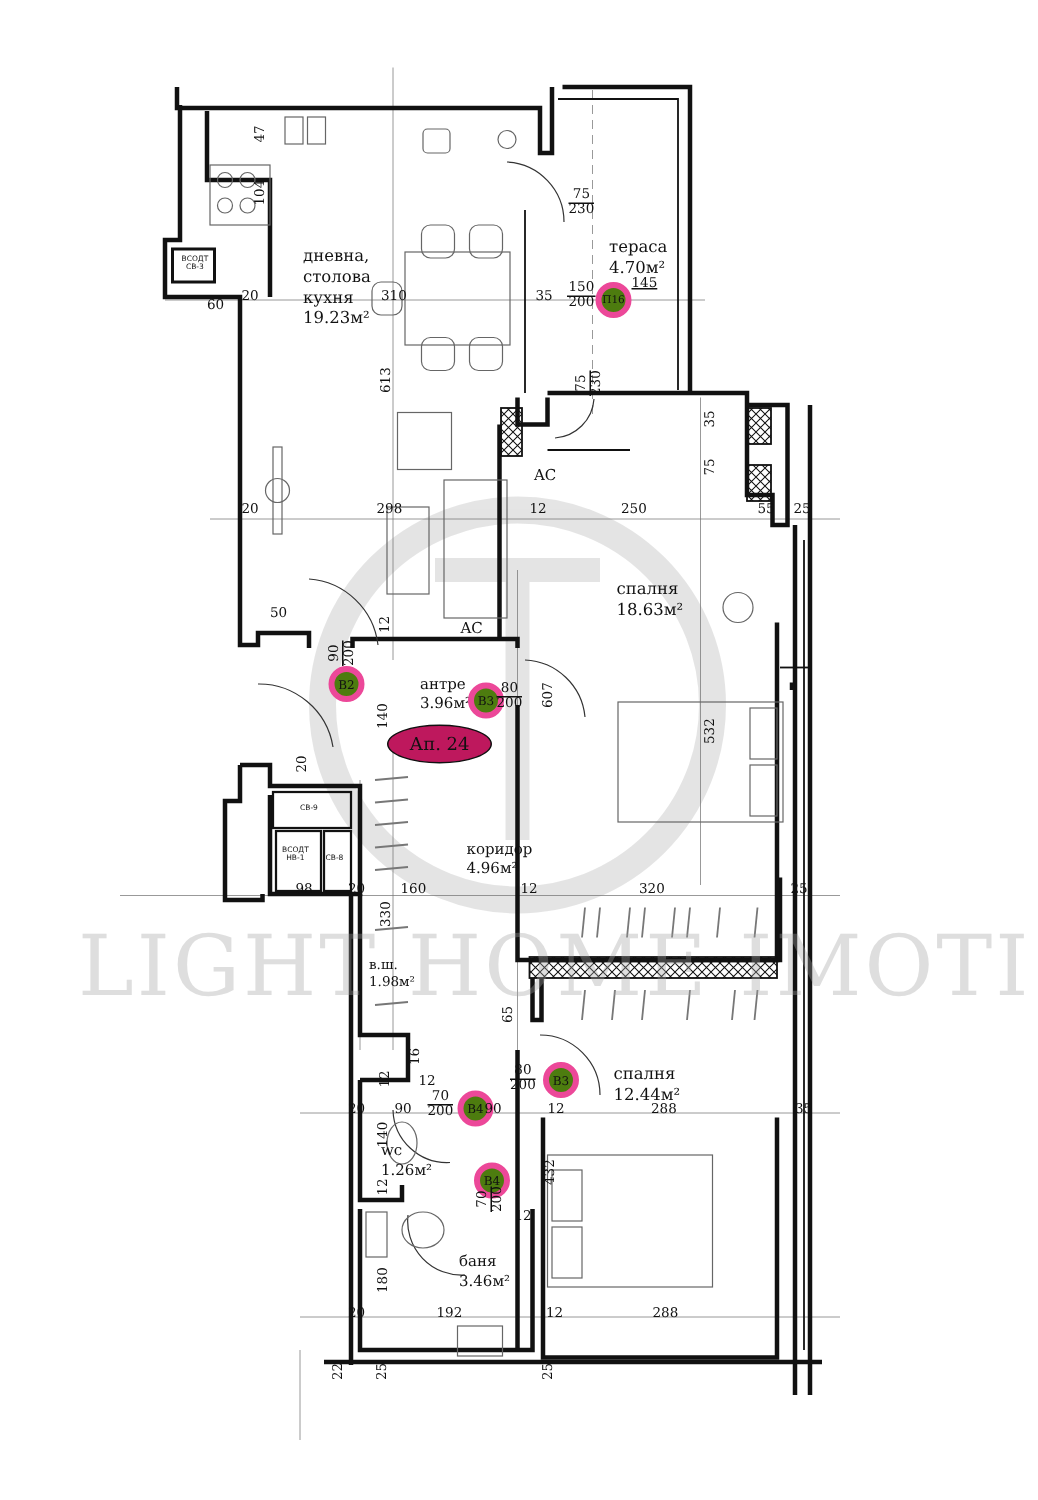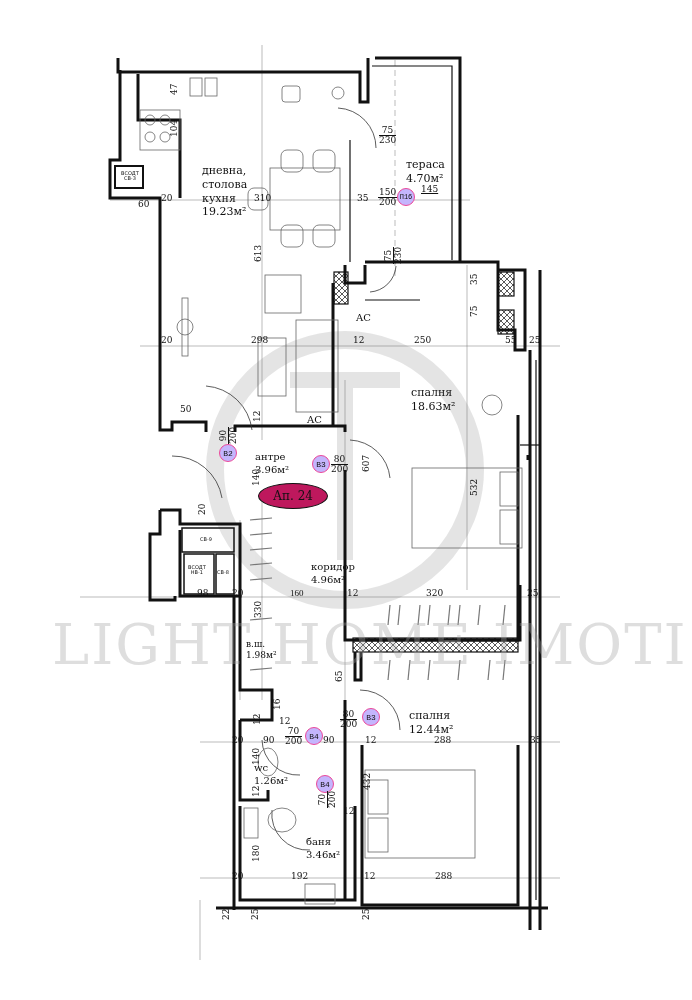--- a/index.html
+++ b/index.html
@@ -6,21 +6,21 @@
   body { width:692px; height:1000px; position:relative; overflow:hidden; font-family:"DejaVu Serif", serif; color:#111; }
   #plan { position:absolute; left:0; top:0; width:692px; height:1000px; }
   .lbl { position:absolute; font-family:"DejaVu Serif", serif; color:#111; white-space:nowrap; line-height:1; }
   .room { font-size:11px; line-height:1.25; }
   .dim { font-size:9px; }
   .dimv { font-size:9px; transform:rotate(-90deg); transform-origin:left top; }
   .tiny { font-size:5px; font-family:"DejaVu Sans", sans-serif; }
   .frac { position:absolute; font-size:9px; text-align:center; line-height:1.05; }
   .frac .top { border-bottom:1px solid #111; display:block; padding:0 1px; }
   .frac.v { transform:rotate(-90deg); transform-origin:left top; }
-  .tag { position:absolute; width:16px; height:16px; border:1px solid #ec4899; border-radius:50%; font-size:8px; display:flex; align-items:center; justify-content:center; background:#c4b5fd;font-family:Liberation Mono, monospace; }
+  .tag { position:absolute; width:16px; height:16px; border:4px solid #ec4899; border-radius:50%; font-size:8px; display:flex; align-items:center; justify-content:center; background:#4d7c0f; }
   .apt { position:absolute; left:258px; top:483px; width:68px; height:24px; border:1.4px solid #111; border-radius:50%; font-size:12px; display:flex; align-items:center; justify-content:center; background:#be185d; }
   .watermark { position:absolute; left:52px; top:612px; font-family:"DejaVu Serif", serif; font-size:56px; color:rgba(160,160,160,0.35); letter-spacing:2px; white-space:nowrap; }
 </style>
 </head>
 <body>
 
 <svg id="plan" viewBox="0 0 692 1000" xmlns="http://www.w3.org/2000/svg">
   <defs>
     <pattern id="hatch" width="6" height="6" patternUnits="userSpaceOnUse">
       <path d="M0 0 L6 6 M6 0 L0 6" stroke="#111" stroke-width="0.7"></path>
@@ -173,21 +173,21 @@
   <div>19.23м²</div>
 </div>
 <div class="lbl room" style="left:406px;top:158px;">
   <div>тераса</div>
   <div>4.70м²</div>
 </div>
 <div class="lbl room" style="left:411px;top:386px;">
   <div>спалня</div>
   <div>18.63м²</div>
 </div>
-<div class="lbl room" style="left:255px;top:451px;font-size:10px;">
+<div class="lbl room" style="left:280px;top:451px;font-size:10px;">
   <div>антре</div>
   <div>3.96м²</div>
 </div>
 <div class="lbl room" style="left:291px;top:561px;font-size:10px;margin-left:20px;">
   <div>коридор</div>
   <div>4.96м²</div>
 </div>
 <div class="lbl room" style="left:246px;top:639px;font-size:9px;">
   <div>в.ш.</div>
   <div>1.98м²</div>
@@ -270,21 +270,21 @@
 <div class="lbl dim" style="left:421px;top:185px;text-decoration:underline;">145</div>
 <div class="lbl dim" style="left:161px;top:336px;">20</div>
 <div class="lbl dim" style="left:251px;top:336px;">298</div>
 <div class="lbl dim" style="left:353px;top:336px;">12</div>
 <div class="lbl dim" style="left:414px;top:336px;">250</div>
 <div class="lbl dim" style="left:505px;top:336px;">55</div>
 <div class="lbl dim" style="left:529px;top:336px;">25</div>
 <div class="lbl dim" style="left:180px;top:405px;">50</div>
 <div class="lbl dim" style="left:197px;top:589px;">98</div>
 <div class="lbl dim" style="left:232px;top:589px;">20</div>
-<div class="lbl dim" style="left:290px;top:589px;font-family:Liberation Serif, serif;">160</div>
+<div class="lbl dim" style="left:267px;top:589px;">160</div>
 <div class="lbl dim" style="left:347px;top:589px;">12</div>
 <div class="lbl dim" style="left:426px;top:589px;">320</div>
 <div class="lbl dim" style="left:527px;top:589px;">25</div>
 <div class="lbl dim" style="left:279px;top:717px;">12</div>
 <div class="lbl dim" style="left:232px;top:736px;">20</div>
 <div class="lbl dim" style="left:263px;top:736px;">90</div>
 <div class="lbl dim" style="left:323px;top:736px;">90</div>
 <div class="lbl dim" style="left:365px;top:736px;">12</div>
 <div class="lbl dim" style="left:434px;top:736px;">288</div>
 <div class="lbl dim" style="left:530px;top:736px;">35</div>

